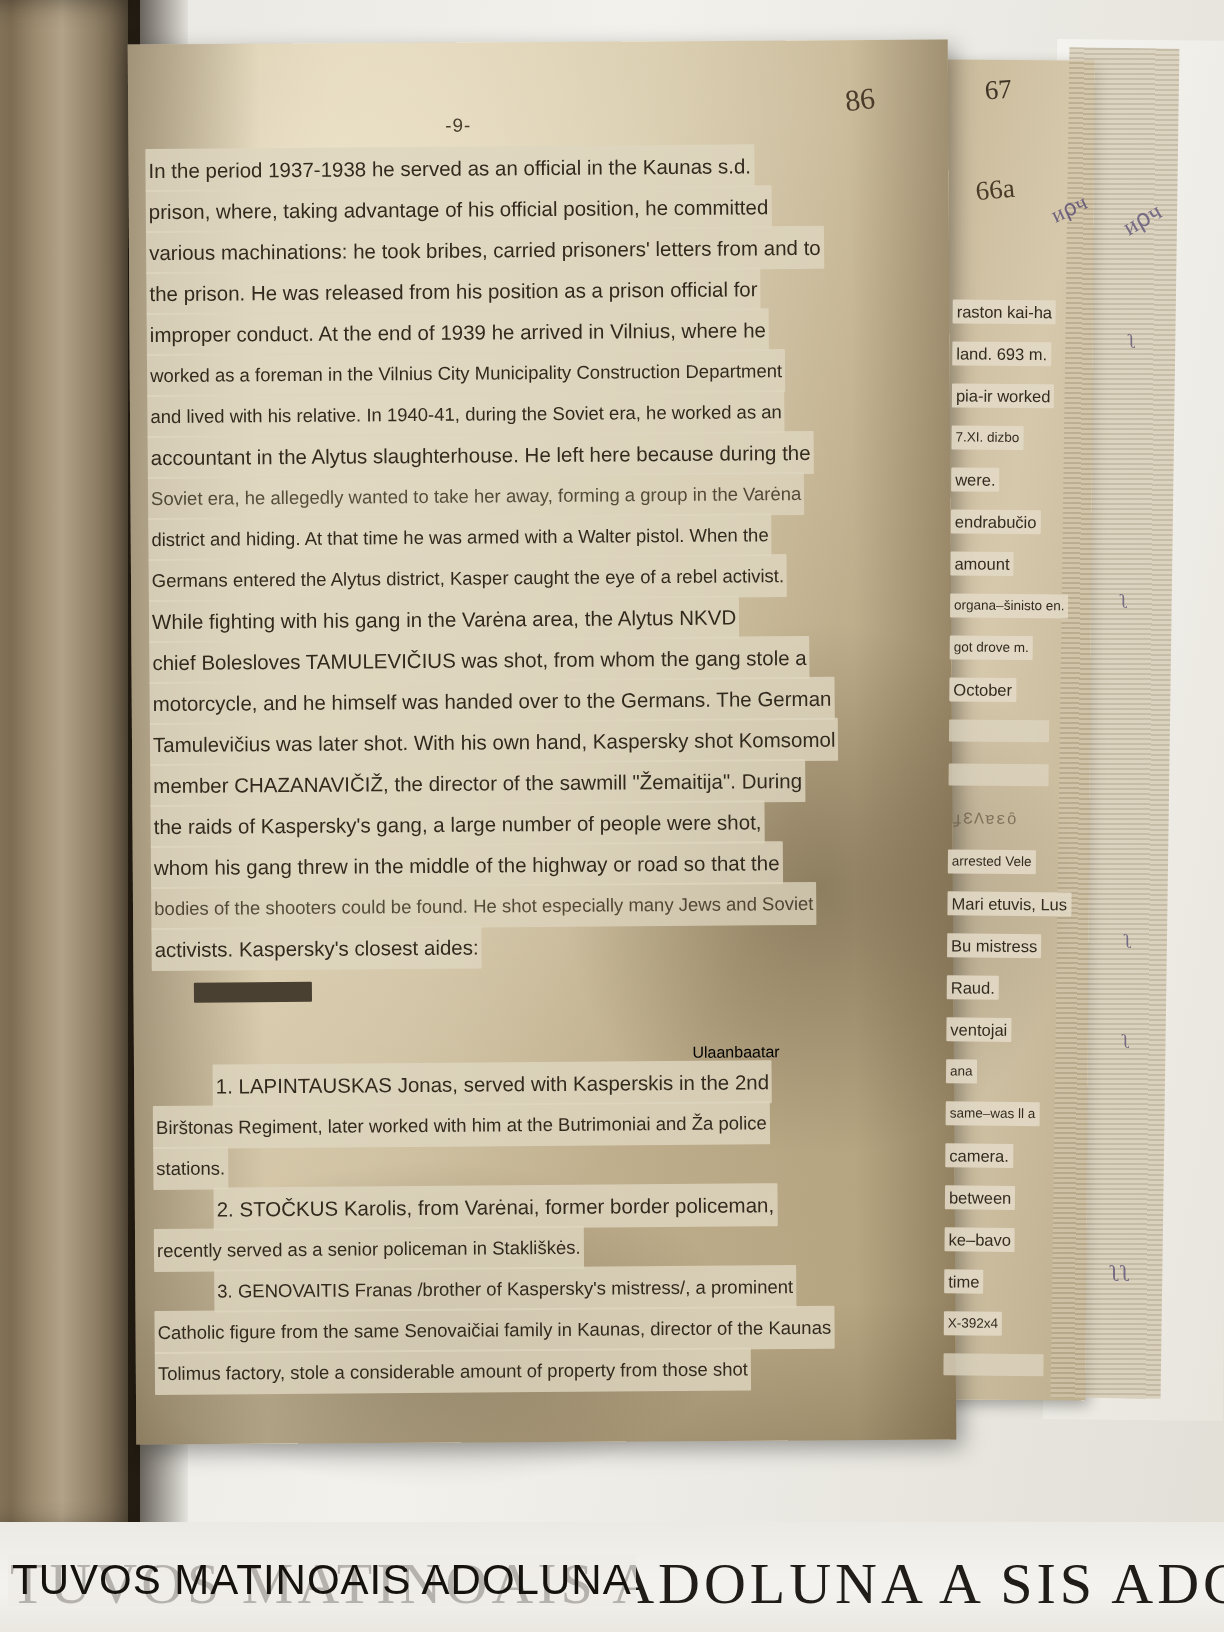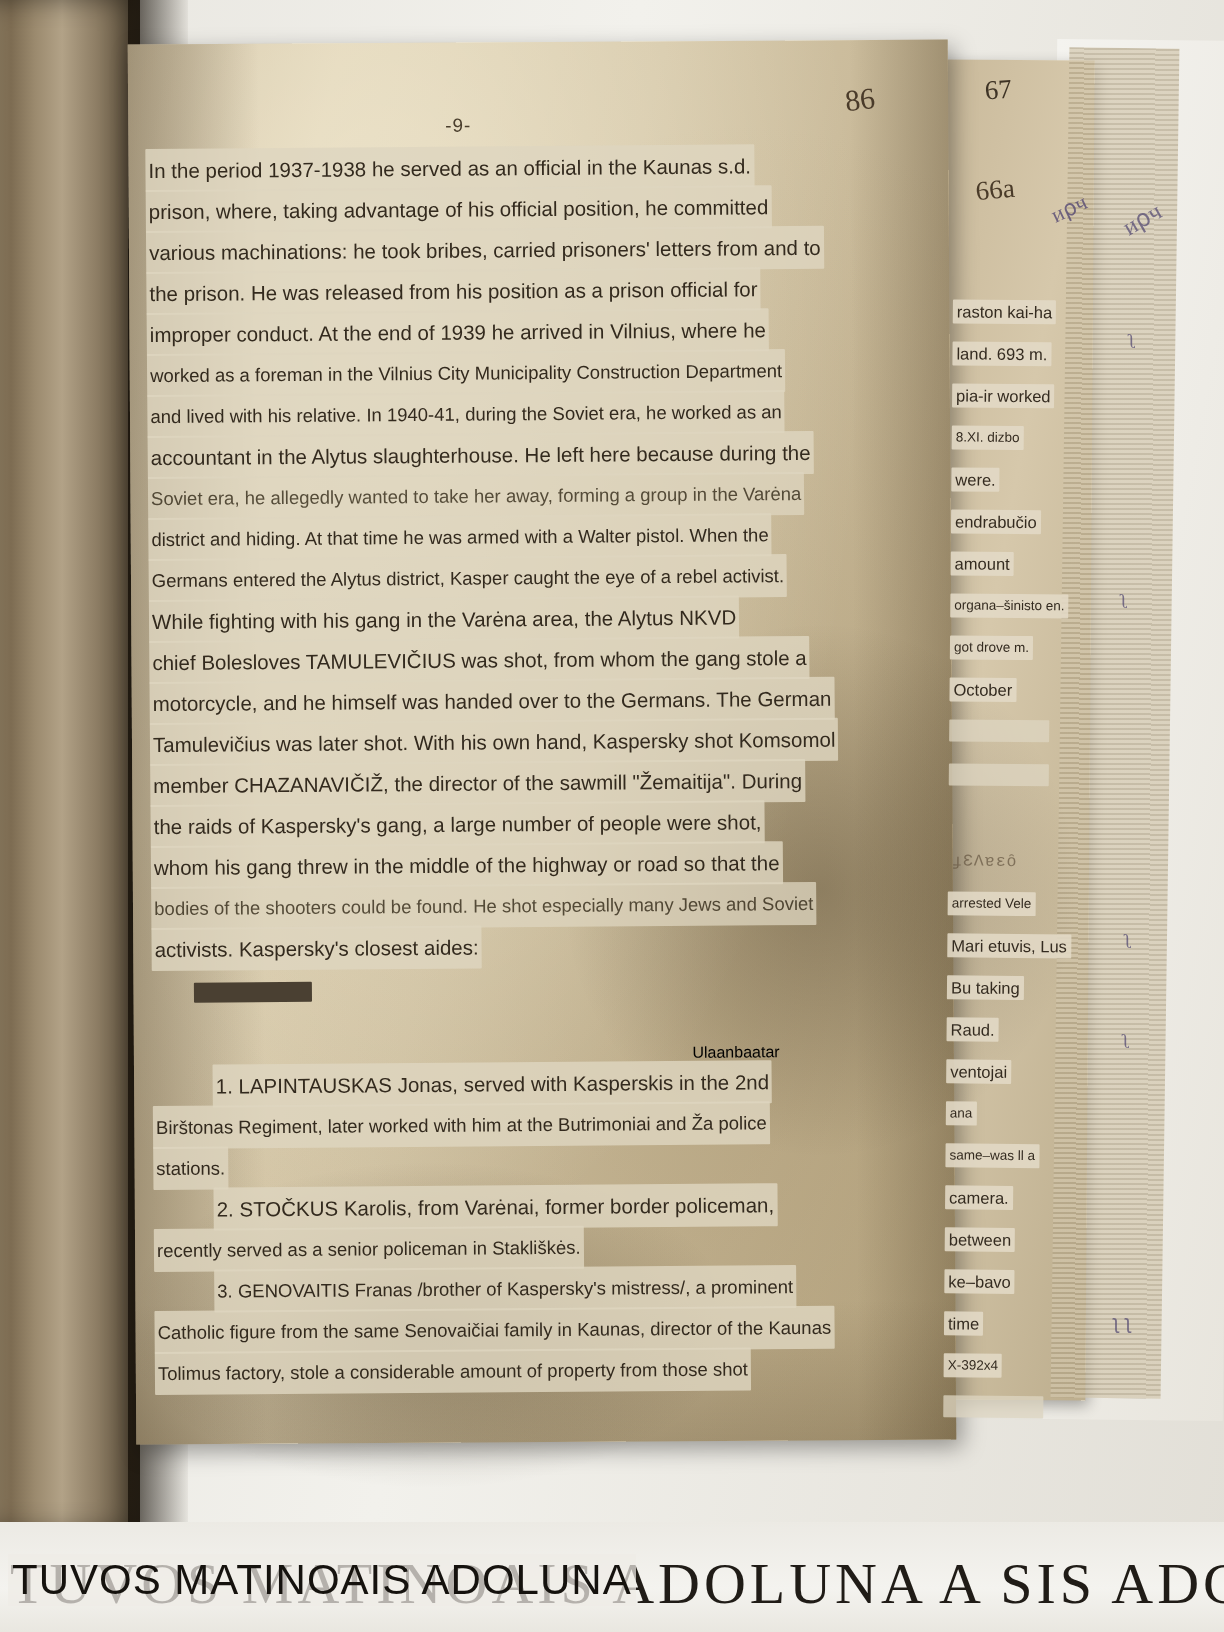--- a/index.html
+++ b/index.html
@@ -200,21 +200,20 @@
   .m-note.blank {
     background: rgba(222,214,193,0.75);
     min-width: 92px; height: 18px;
   }
   .m-note.cipher {
     background: transparent;
     color: #6a5b46;
     font-family: "Liberation Mono", monospace;
     letter-spacing: 1px;
     opacity: 0.75;
-    margin-top: 42px;
   }
   .m-scribble {
     position: absolute;
     font-family: "Liberation Serif", serif;
     color: #4e4470;
     opacity: 0.7;
   }
 
   
   .bottom-strip {
@@ -328,51 +327,51 @@
 
     <div class="redaction"></div>
     <div class="ulaanbaatar">Ulaanbaatar</div>
 
   </div>
 
   <div class="margin-col">
     <div><span class="m-note">raston kai-ha</span></div>
     <div><span class="m-note">land. 693 m.</span></div>
     <div><span class="m-note">pia-ir worked</span></div>
-    <div><span class="m-note tiny">8.XI. dizbo</span></div>
+    <div><span class="m-note tiny">7.XI. dizbo</span></div>
     <div><span class="m-note">were.</span></div>
     <div><span class="m-note">endrabučio</span></div>
     <div><span class="m-note">amount</span></div>
     <div><span class="m-note tiny">organa–šinisto en.</span></div>
     <div><span class="m-note tiny">got drove m.</span></div>
     <div><span class="m-note">October</span></div>
     <div><span class="m-note blank"></span></div>
     <div><span class="m-note blank"></span></div>
     <div><span class="m-note cipher">ɟƐΛɐɛȏ</span></div>
     <div><span class="m-note tiny">arrested Vele</span></div>
     <div><span class="m-note">Mari etuvis, Lus</span></div>
-    <div><span class="m-note">Bu taking</span></div>
+    <div><span class="m-note">Bu mistress</span></div>
     <div><span class="m-note">Raud.</span></div>
     <div><span class="m-note">ventojai</span></div>
     <div><span class="m-note tiny">ana</span></div>
     <div><span class="m-note tiny">same–was ll a</span></div>
     <div><span class="m-note">camera.</span></div>
     <div><span class="m-note">between</span></div>
     <div><span class="m-note">ke–bavo</span></div>
     <div><span class="m-note">time</span></div>
     <div><span class="m-note tiny">X-392x4</span></div>
     <div><span class="m-note blank"></span></div>
   </div>
 
   <div class="m-scribble" style="left:1122px;top:205px;font-size:24px;transform:rotate(-30deg);">и⍴ч</div>
   <div class="m-scribble" style="left:1128px;top:330px;font-size:20px;">ʅ</div>
   <div class="m-scribble" style="left:1120px;top:590px;font-size:20px;">ʅ</div>
   <div class="m-scribble" style="left:1124px;top:930px;font-size:20px;">ʅ</div>
   <div class="m-scribble" style="left:1122px;top:1030px;font-size:20px;">ʅ</div>
-  <div class="m-scribble" style="left:1110px;top:1312px;font-size:20px;font-family:Liberation Mono, monospace;">ʅʅ</div>
+  <div class="m-scribble" style="left:1110px;top:1260px;font-size:24px;">ʅʅ</div>
 
   <div class="bottom-strip">
     <div class="caption-base">
       <span>TUVOS MATINOAIS ADOLUNA</span>
       <span>A SIS   ADCUVA</span>
     </div>
     <div class="caption-ov">TUVOS MATINOAIS ADOLUNA</div>
   </div>
 
 </div>

